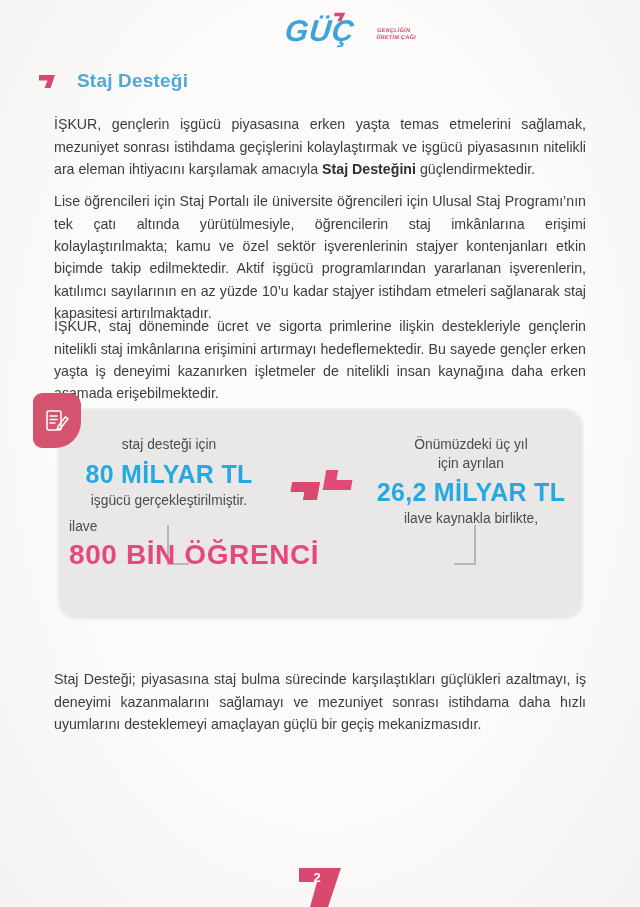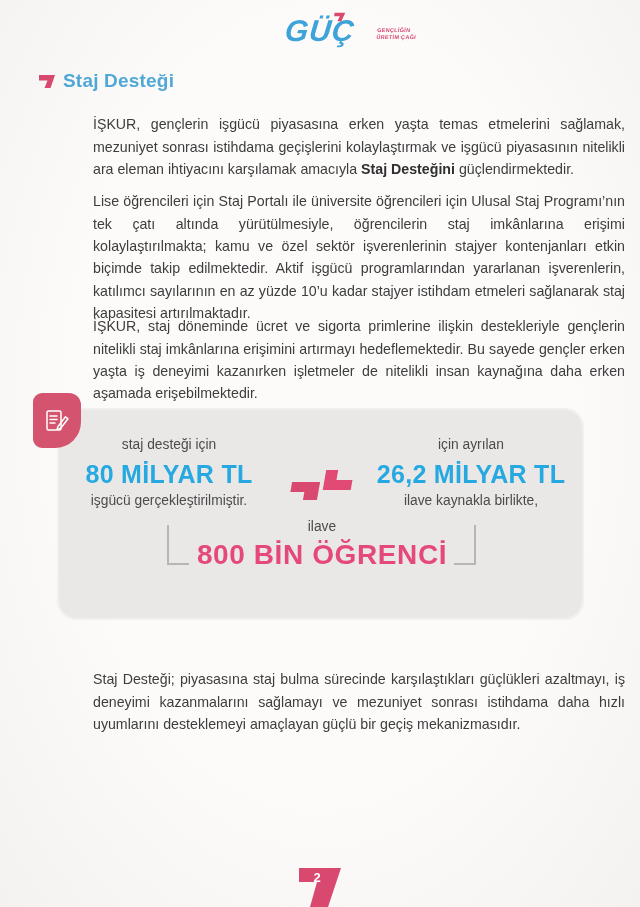--- a/index.html
+++ b/index.html
@@ -8,35 +8,35 @@
     background:radial-gradient(ellipse at 50% 45%, #fcfbfa 55%, #f4f2f0 100%);
     font-family:"Liberation Sans", sans-serif;
   }
   
   .logo{position:absolute;top:14px;left:0;right:0;display:flex;justify-content:center;}
   .logo-inner{position:relative;transform:skewX(-6deg);}
   .logo-text{font-size:30px;font-weight:bold;font-style:italic;color:#3ea3d9;letter-spacing:1px;line-height:34px;}
   .logo-flag{position:absolute;left:47px;top:-2px;}
   .logo-tagline{position:absolute;left:92px;top:13px;font-size:5.5px;line-height:6.5px;font-weight:bold;color:#d9486f;white-space:nowrap;letter-spacing:.3px;}
   
-  .heading{position:absolute;top:70px;left:38px;display:flex;align-items:center;gap:7px;}
+  .heading{position:absolute;top:70px;left:38px;display:flex;align-items:center;gap:21px;}
   .heading-title{font-size:19px;font-weight:bold;color:#50a8d7;letter-spacing:.2px;}
   
-  .para{position:absolute;left:54px;width:532px;font-size:14.2px;line-height:22.4px;color:#3d3d3d;text-align:justify;margin-left:39px;}
+  .para{position:absolute;left:54px;width:532px;font-size:14.2px;line-height:22.4px;color:#3d3d3d;text-align:justify;}
   .para b{color:#2f2f2f;}
   .p1{top:99px;} .p2{top:176px;} .p3{top:301px;} .p4{top:654px;}
   
   .infobox{position:absolute;left:57px;top:408px;width:527px;height:212px;background:#eae8e7;border-radius:20px;box-shadow:inset 0 0 0 2px #f2f0ef;}
   .note-badge{position:absolute;left:33px;top:393px;width:48px;height:55px;background:#d4536f;border-radius:9px 12px 26px 9px;display:flex;align-items:center;justify-content:center;z-index:3;}
   .stat-col{position:absolute;width:208px;text-align:center;top:28px;}
   .col-left{left:8px;} .col-right{left:310px;}
   .stat-line{font-size:13.8px;line-height:18.5px;color:#4b4b4b;}
   .stat-value-blue{font-size:25px;font-weight:bold;color:#26a9e1;line-height:30px;margin:4px 0 3px;letter-spacing:.3px;}
   .plus-icon{position:absolute;left:231px;top:52px;}
-  .center-group{position:absolute;left:3px;right:0;top:110px;text-align:center;}
+  .center-group{position:absolute;left:12px;right:0;top:110px;}
   .stat-value-pink{font-size:28px;font-weight:bold;color:#e5497b;line-height:33px;margin:1px 0 2px;letter-spacing:.6px;}
   .bracket{position:absolute;width:20px;height:38px;top:117px;}
   .bracket-left{left:110px;border-left:2px solid #b8b6b5;border-bottom:2px solid #b8b6b5;}
   .bracket-right{left:397px;border-right:2px solid #b8b6b5;border-bottom:2px solid #b8b6b5;}
   
   .footer-mark{position:absolute;left:296px;top:868px;width:48px;height:39px;}
   .footer-page-number{position:absolute;left:296px;top:870px;width:42px;text-align:center;font-size:13px;font-weight:bold;color:#ffffff;z-index:2;}
 </style>
 </head>
 <body>
@@ -86,20 +86,21 @@
     </div>
 
     <svg class="plus-icon" width="66" height="52" viewBox="0 0 66 52">
       <g transform="translate(6,0) skewX(-10)">
         <polygon points="2,22 30,22 30,40 16,40 16,32 2,32" fill="#d9486f"></polygon>
         <polygon points="34,10 46,10 46,20 62,20 62,30 34,30" fill="#e04a74"></polygon>
       </g>
     </svg>
 
     <div class="stat-col col-right">
+      <div class="stat-line">Önümüzdeki üç yıl</div>
       <div class="stat-line">için ayrılan</div>
       <div class="stat-value-blue">26,2 MİLYAR TL</div>
       <div class="stat-line">ilave kaynakla birlikte,</div>
     </div>
 
     <div class="bracket bracket-left"></div>
     <div class="bracket bracket-right"></div>
 
     <div class="center-group">
       <div class="stat-line">ilave</div>

